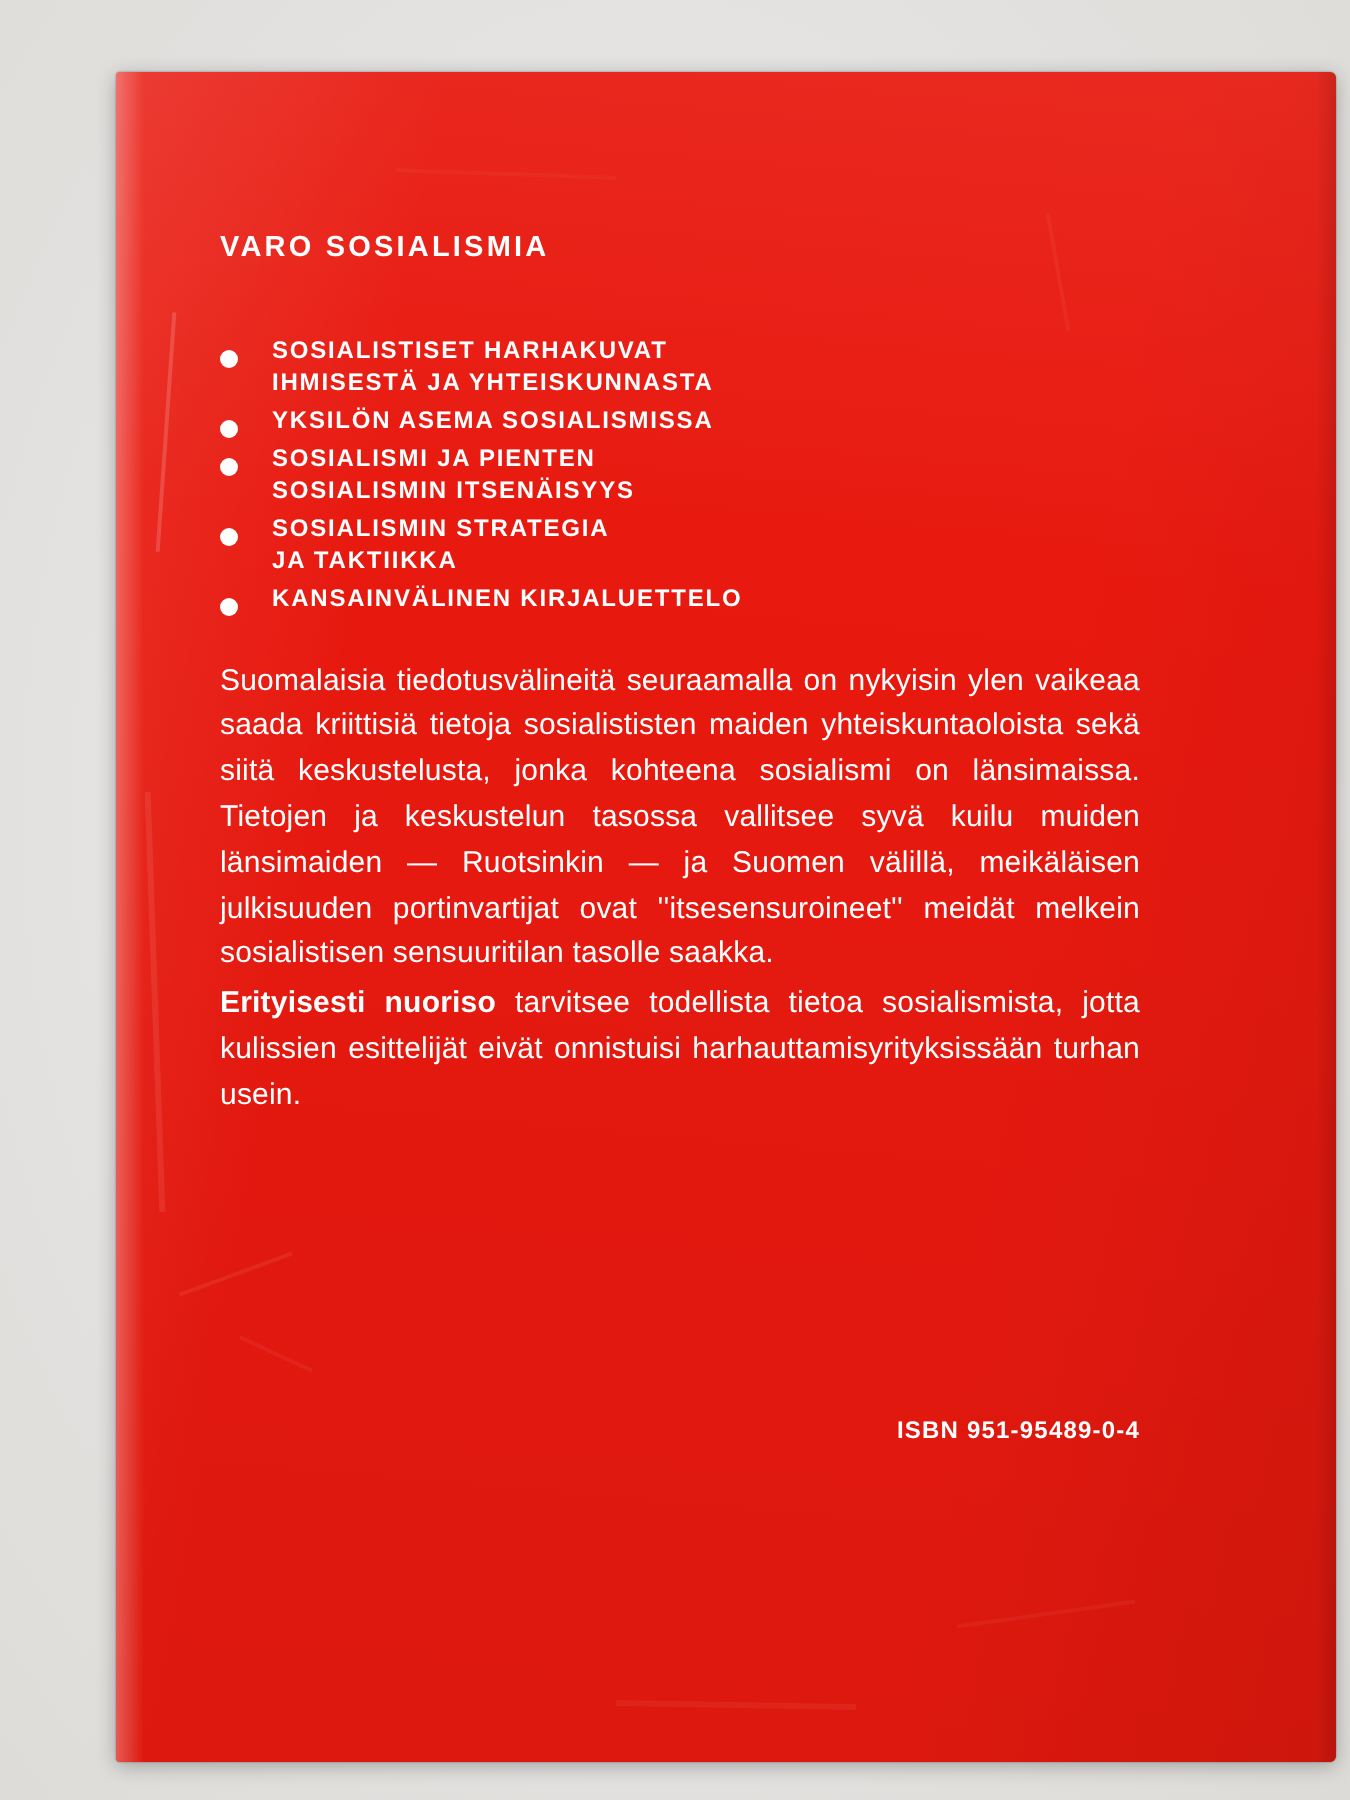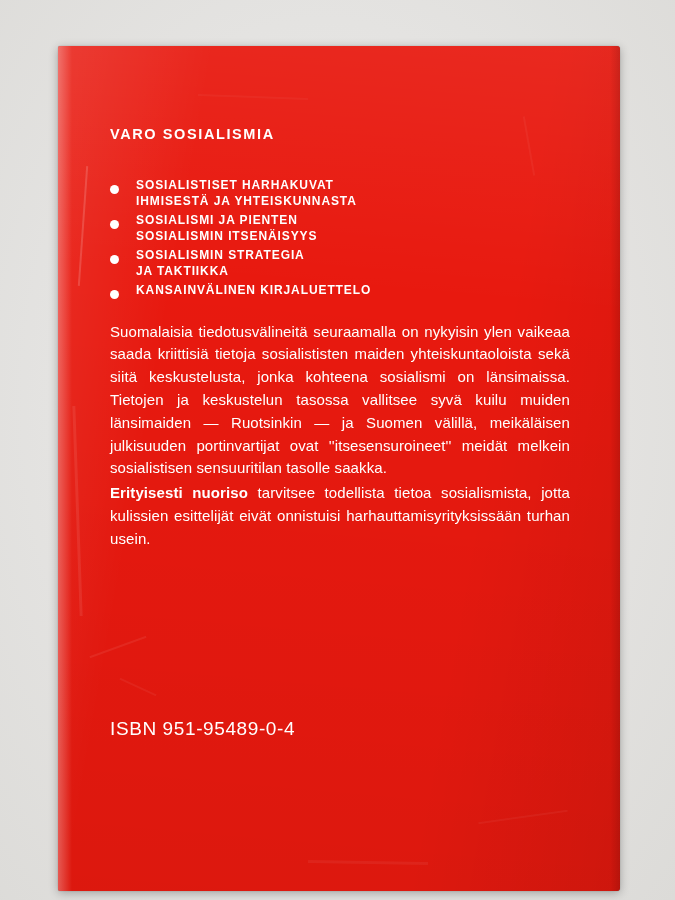--- a/index.html
+++ b/index.html
@@ -17,22 +17,22 @@
     position: absolute;
     left: 0; top: 0;
     width: 675px;
     height: 900px;
     background:
       radial-gradient(ellipse at 48% 45%, #edecea 0%, #e4e3e1 55%, #dcdbd8 100%);
   }
   .book {
     position: absolute;
     left: 58px;
-    top: 46px;
-    width: 562px;
+    top: 36px;
+    width: 610px;
     height: 845px;
     background: #e8190f;
     background-image:
       linear-gradient(100deg, rgba(255,255,255,0.10) 0%, rgba(255,255,255,0.0) 22%, rgba(0,0,0,0.0) 70%, rgba(0,0,0,0.07) 100%),
       linear-gradient(185deg, rgba(255,255,255,0.07) 0%, rgba(0,0,0,0.0) 30%, rgba(0,0,0,0.05) 100%);
     box-shadow: 0 2px 10px rgba(0,0,0,0.28), 0 0 1px rgba(0,0,0,0.4);
     border-radius: 2px 3px 3px 2px;
     overflow: hidden;
   }
   
@@ -111,24 +111,24 @@
     margin-top: 2px;
   }
   .body-text b {
     font-weight: bold;
   }
   .isbn {
     position: absolute;
     left: 52px;
     top: 672px;
     width: 460px;
-    text-align: left;
+    text-align: right;
     color: #ffffff;
-    font-size: 19px;
-    font-weight: normal;
+    font-size: 12px;
+    font-weight: bold;
     letter-spacing: 0.6px;
   }
 </style>
 </head>
 <body>
 
 <div class="photo-bg"></div>
 
 <div class="book">
   <div class="edge-left"></div>
@@ -147,20 +147,24 @@
     <div class="series-title">VARO SOSIALISMIA</div>
 
     <ul class="bullets">
       <li>
         <span class="dot"></span>
         <span>SOSIALISTISET HARHAKUVAT</span>
         <span class="l2">IHMISESTÄ JA YHTEISKUNNASTA</span>
       </li>
       <li>
         <span class="dot"></span>
+        <span>YKSILÖN ASEMA SOSIALISMISSA</span>
+      </li>
+      <li>
+        <span class="dot"></span>
         <span>SOSIALISMI JA PIENTEN</span>
         <span class="l2">SOSIALISMIN ITSENÄISYYS</span>
       </li>
       <li>
         <span class="dot"></span>
         <span>SOSIALISMIN STRATEGIA</span>
         <span class="l2">JA TAKTIIKKA</span>
       </li>
       <li>
         <span class="dot"></span>

